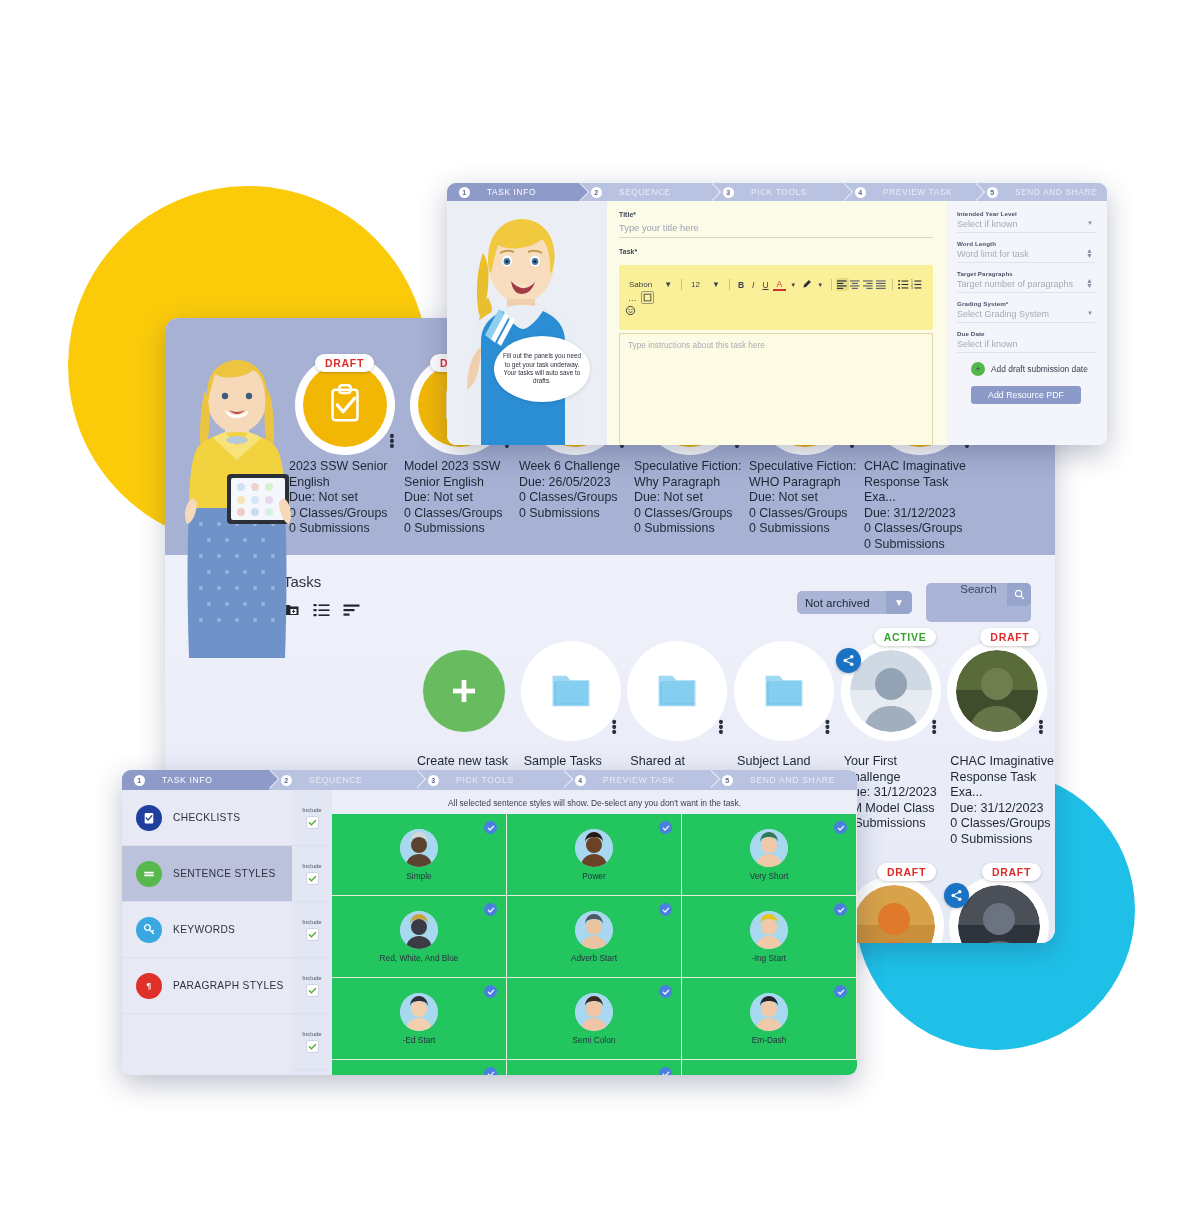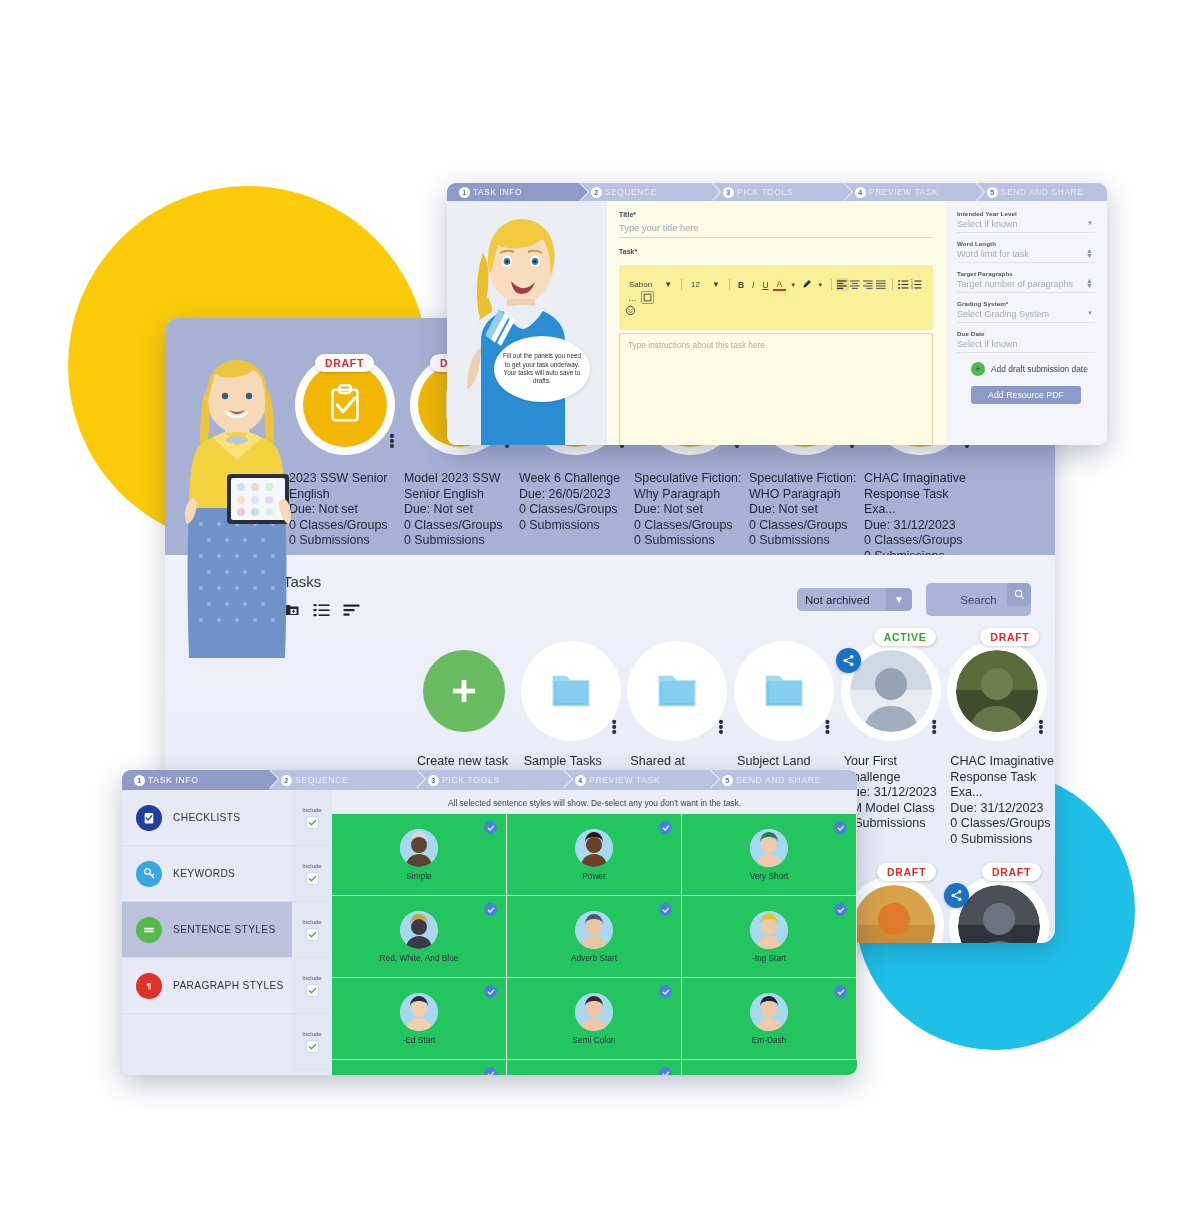--- a/index.html
+++ b/index.html
@@ -65,21 +65,21 @@
     background:#F2B705; display:flex; align-items:center; justify-content:center;
     box-shadow:0 0 0 8px #ffffff;
   }
   .rt-thumb svg{ width:46px; height:46px; }
   .rt-dots{
     position:absolute; right:-8px; bottom:-2px; z-index:4;
     color:#2b3142; font-size:14px; line-height:5px; letter-spacing:0;
   }
   .rt-dots b{ display:block; }
   .rt-text{
-    margin-top:24px; padding:0 4px 0 2px;
+    margin-top:12px; padding:0 4px 0 2px;
     font-size:12.4px; line-height:15.5px; color:#1d2633;
   }
   .rt-text .nm{ display:block; }
 
   
   .tasks-area{ background:linear-gradient(180deg,#eff1fa 0%,#e6eaf6 100%); height:388px; position:relative;}
   .tasks-hd{ padding:18px 0 0 118px; font-size:15px; color:#2a3140; }
   .tasks-tools{ display:flex; gap:13px; padding:12px 0 0 118px; align-items:center;}
   .tt-ico{ width:17px; height:16px; cursor:pointer; }
   .tasks-right{
@@ -90,22 +90,22 @@
     display:flex; align-items:center; color:#1d2633; font-size:11.5px;
     padding-left:8px; position:relative; cursor:pointer;
   }
   .sel-archived .cv{
     position:absolute; right:0; top:0; width:26px; height:23px;
     background:#97a4cc; border-radius:0 5px 5px 0;
     display:flex; align-items:center; justify-content:center;
     color:#fff; font-size:10px;
   }
   .search-box{
-    width:105px; height:33px; background:#a9b4d6; border-radius:5px;
-    display:flex; align-items:center; justify-content:center;
+    width:105px; height:39px; background:#a9b4d6; border-radius:5px;
+    display:flex; justify-content:center;
     color:#3c4558; font-size:11.5px; position:relative; cursor:text;
   }
   .search-box .sq{
     position:absolute; right:0; top:0; width:24px; height:23px;
     background:#97a4cc; border-radius:0 5px 5px 0;
     display:flex; align-items:center; justify-content:center;
   }
 
   
   .tiles{ display:flex; padding:20px 0 0 250px; gap:0; }
@@ -146,21 +146,21 @@
   .panel-top{
     position:absolute; left:447px; top:183px; width:660px; height:262px;
     background:#f4f5fb; border-radius:9px;
     box-shadow:0 9px 28px rgba(40,50,90,.3);
     overflow:hidden; z-index:20;
   }
   .steps{
     display:flex; height:18px; background:#c9d0e8;
   }
   .step{
-    position:relative; flex:1; display:flex; align-items:center; gap:3px;
+    position:relative; flex:1; display:flex; align-items:center; gap:17px;
     padding-left:12px; font-size:8.3px; letter-spacing:.65px;
     color:#ffffff; background:#b9c2e0; cursor:pointer;
   }
   .step.active{ background:#8e9bc8; }
   .step:not(.active){ color:#e9ecf7;text-align:right; }
   .step .num{
     width:11px;height:11px;border-radius:50%;background:#ffffff;color:#5a6595;
     font-size:7px; display:flex;align-items:center;justify-content:center;font-weight:bold;
     flex:0 0 auto;
   }
@@ -925,37 +925,37 @@
     <div class="side-list" id="side-list">
         <div class="side-item">
           <div class="si-ic" style="background: rgb(31, 63, 158);">
             <svg viewBox="0 0 26 26" width="16" height="16">
               <rect x="6" y="5" width="14" height="17" rx="2" fill="#fff"></rect>
               <path d="M8.5 13l3 3.4 6-7" fill="none" stroke="#1f3f9e" stroke-width="2.2" stroke-linecap="round"></path>
             </svg>
           </div>
           <div class="si-lb">CHECKLISTS</div>
         </div>
+        <div class="side-item sel">
+          <div class="si-ic" style="background: rgb(87, 185, 77);">
+            <svg viewBox="0 0 26 26" width="16" height="16">
+              <rect x="5" y="9.5" width="16" height="2.6" rx="1.3" fill="#fff"></rect>
+              <rect x="5" y="14" width="16" height="2.6" rx="1.3" fill="#fff"></rect>
+            </svg>
+          </div>
+          <div class="si-lb">SENTENCE STYLES</div>
+        </div>
         <div class="side-item">
           <div class="si-ic" style="background: rgb(57, 168, 224);">
             <svg viewBox="0 0 26 26" width="15" height="15">
               <circle cx="9.5" cy="9.5" r="5" fill="none" stroke="#fff" stroke-width="2.4"></circle>
               <path d="M13 13l7 7M17 17l2.5-2.5" stroke="#fff" stroke-width="2.4" stroke-linecap="round"></path>
             </svg>
           </div>
           <div class="si-lb">KEYWORDS</div>
-        </div>
-        <div class="side-item sel">
-          <div class="si-ic" style="background: rgb(87, 185, 77);">
-            <svg viewBox="0 0 26 26" width="16" height="16">
-              <rect x="5" y="9.5" width="16" height="2.6" rx="1.3" fill="#fff"></rect>
-              <rect x="5" y="14" width="16" height="2.6" rx="1.3" fill="#fff"></rect>
-            </svg>
-          </div>
-          <div class="si-lb">SENTENCE STYLES</div>
         </div>
         <div class="side-item">
           <div class="si-ic" style="background: rgb(224, 48, 42);">
             <svg viewBox="0 0 26 26" width="15" height="15">
               <text x="7.5" y="19" font-size="16" font-family="serif" font-weight="bold" fill="#fff">¶</text>
             </svg>
           </div>
           <div class="si-lb">PARAGRAPH STYLES</div>
         </div>
       </div>

